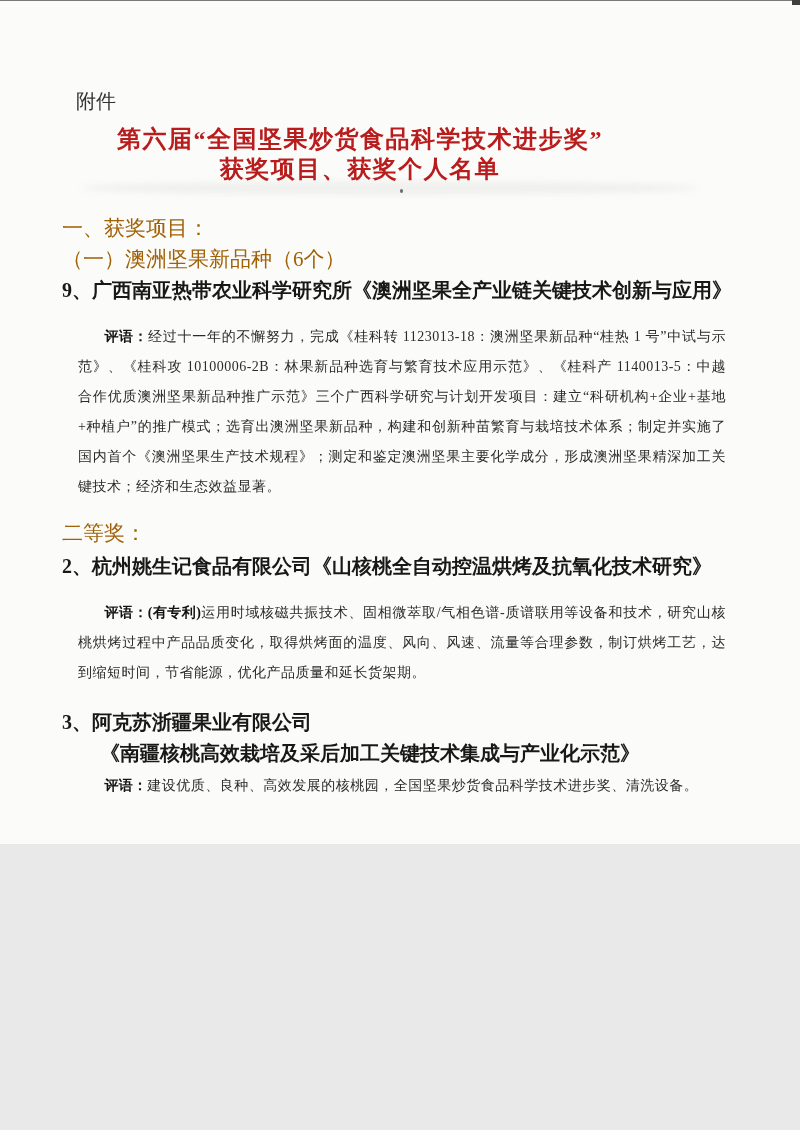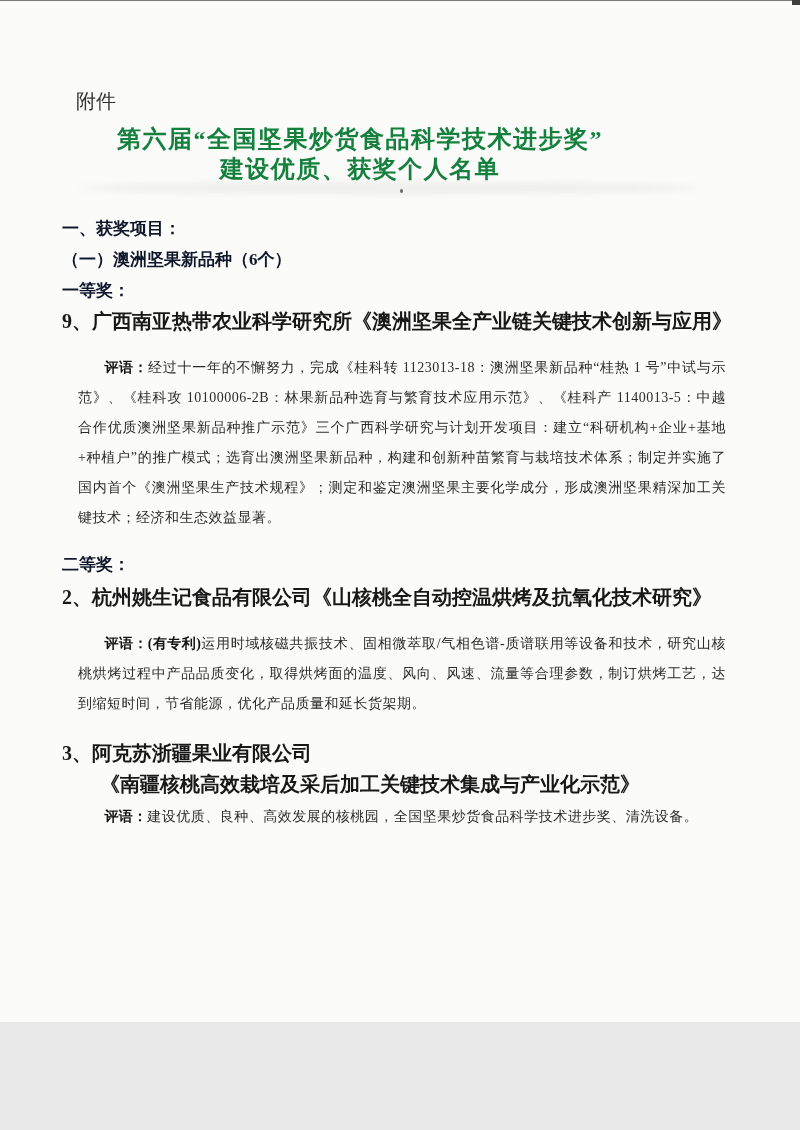--- a/index.html
+++ b/index.html
@@ -1,18 +1,18 @@
 <!DOCTYPE html>
 <html><head>
 <meta charset="utf-8">
 <style>
   * { box-sizing: border-box; }
   html, body { margin: 0; padding: 0; background: #e9e9e9; }
   .page {
-    width: 800px; height: 1022px;
+    width: 800px; height: 844px;
     position: relative;
     background: #fbfbfa;
     overflow: hidden;
     font-family: "Liberation Serif", "DejaVu Serif", serif;
     color: #262626;
   }
   
   .topline  { position: absolute; top: 0; left: 0; width: 100%; height: 1px; background: #7a7a7a; }
   .corner   { position: absolute; top: 0; right: 0; width: 8px; height: 5px; background: #3f3f3f; }
   .ghost    { position: absolute; top: 181px; left: 80px; width: 620px; height: 14px;
@@ -22,23 +22,23 @@
   .sm-left  { position: absolute; top: 1106px; left: -20px; width: 520px; height: 26px;
               background: radial-gradient(ellipse at center, rgba(110,110,110,0.20), rgba(110,110,110,0) 70%);
               filter: blur(2px); }
   .sm-right { position: absolute; top: 1088px; left: 430px; width: 370px; height: 40px;
               background: radial-gradient(ellipse at center, rgba(100,100,100,0.22), rgba(100,100,100,0) 70%);
               filter: blur(2px); }
   
   .content { position: relative; padding: 0 58px 0 62px; }
   .attach  { margin: 90px 0 0 14px; font-size: 20px; line-height: 22px; color: #333; }
   .title   { margin-top: 12px; text-align: center; font-weight: bold; font-size: 24px;
-             line-height: 30px; color: #15803d; position: relative; left: -42px; letter-spacing: 1.5px; }
+             line-height: 30px; color: #b91c1c; position: relative; left: -42px; letter-spacing: 1.5px; }
   .block1  { margin-top: 29px; }
-  .h       { font-size: 17px; font-weight: bold; line-height: 31px; color: #0f172a; }
+  .h       { font-size: 21px; font-weight: normal; line-height: 31px; color: #a16207; }
   .item-title { font-size: 20px; font-weight: bold; line-height: 31px; color: #181818; }
   .comment { margin: 16px; font-size: 14px; line-height: 30px; text-align: justify;
              text-indent: 1.9em; letter-spacing: 0.5px; color: #2b2b2b; }
   .comment b { color: #121212; letter-spacing: 0.2px; }
   .subtitle-line { padding-left: 38px; }
   .mt8 { margin-top: 8px; }
   .mt2 { margin-top: 2px; }
   .mt3 { margin-top: 19px; }
   .footer { position: absolute; top: 1030px; left: 0; right: 14px; text-align: center;
             font-size: 15px; color: #333; }
@@ -54,27 +54,26 @@
   <div class="inkdot"></div>
   <div class="sm-left"></div>
   <div class="sm-right"></div>
 
   <div class="content">
 
     <p class="attach">附件</p>
 
     <div class="title">
       <div>第六届“全国坚果炒货食品科学技术进步奖”</div>
-      <div>建设优质、获奖个人名单</div>
+      <div>获奖项目、获奖个人名单</div>
     </div>
 
     <div class="block1">
       <div class="h">一、获奖项目：</div>
       <div class="h">（一）澳洲坚果新品种（6个）</div>
-      <div class="h">一等奖：</div>
 
       <div class="item-title">9、广西南亚热带农业科学研究所《澳洲坚果全产业链关键技术创新与应用》</div>
       <p class="comment"><b>评语：</b><span>经过十一年的不懈努力，完成《桂科转 1123013-18：澳洲坚果新品种“桂热 1 号”中试与示范》、《桂科攻 10100006-2B：林果新品种选育与繁育技术应用示范》、《桂科产 1140013-5：中越合作优质澳洲坚果新品种推广示范》三个广西科学研究与计划开发项目：建立“科研机构+企业+基地+种植户”的推广模式；选育出澳洲坚果新品种，构建和创新种苗繁育与栽培技术体系；制定并实施了国内首个《澳洲坚果生产技术规程》；测定和鉴定澳洲坚果主要化学成分，形成澳洲坚果精深加工关键技术；经济和生态效益显著。</span></p>
 
       <div class="h mt8">二等奖：</div>
 
 
       <div class="item-title mt2">2、杭州姚生记食品有限公司《山核桃全自动控温烘烤及抗氧化技术研究》</div>
       <p class="comment"><b>评语：</b><b>(有专利)</b><span>运用时域核磁共振技术、固相微萃取/气相色谱-质谱联用等设备和技术，研究山核桃烘烤过程中产品品质变化，取得烘烤面的温度、风向、风速、流量等合理参数，制订烘烤工艺，达到缩短时间，节省能源，优化产品质量和延长货架期。</span></p>
 

